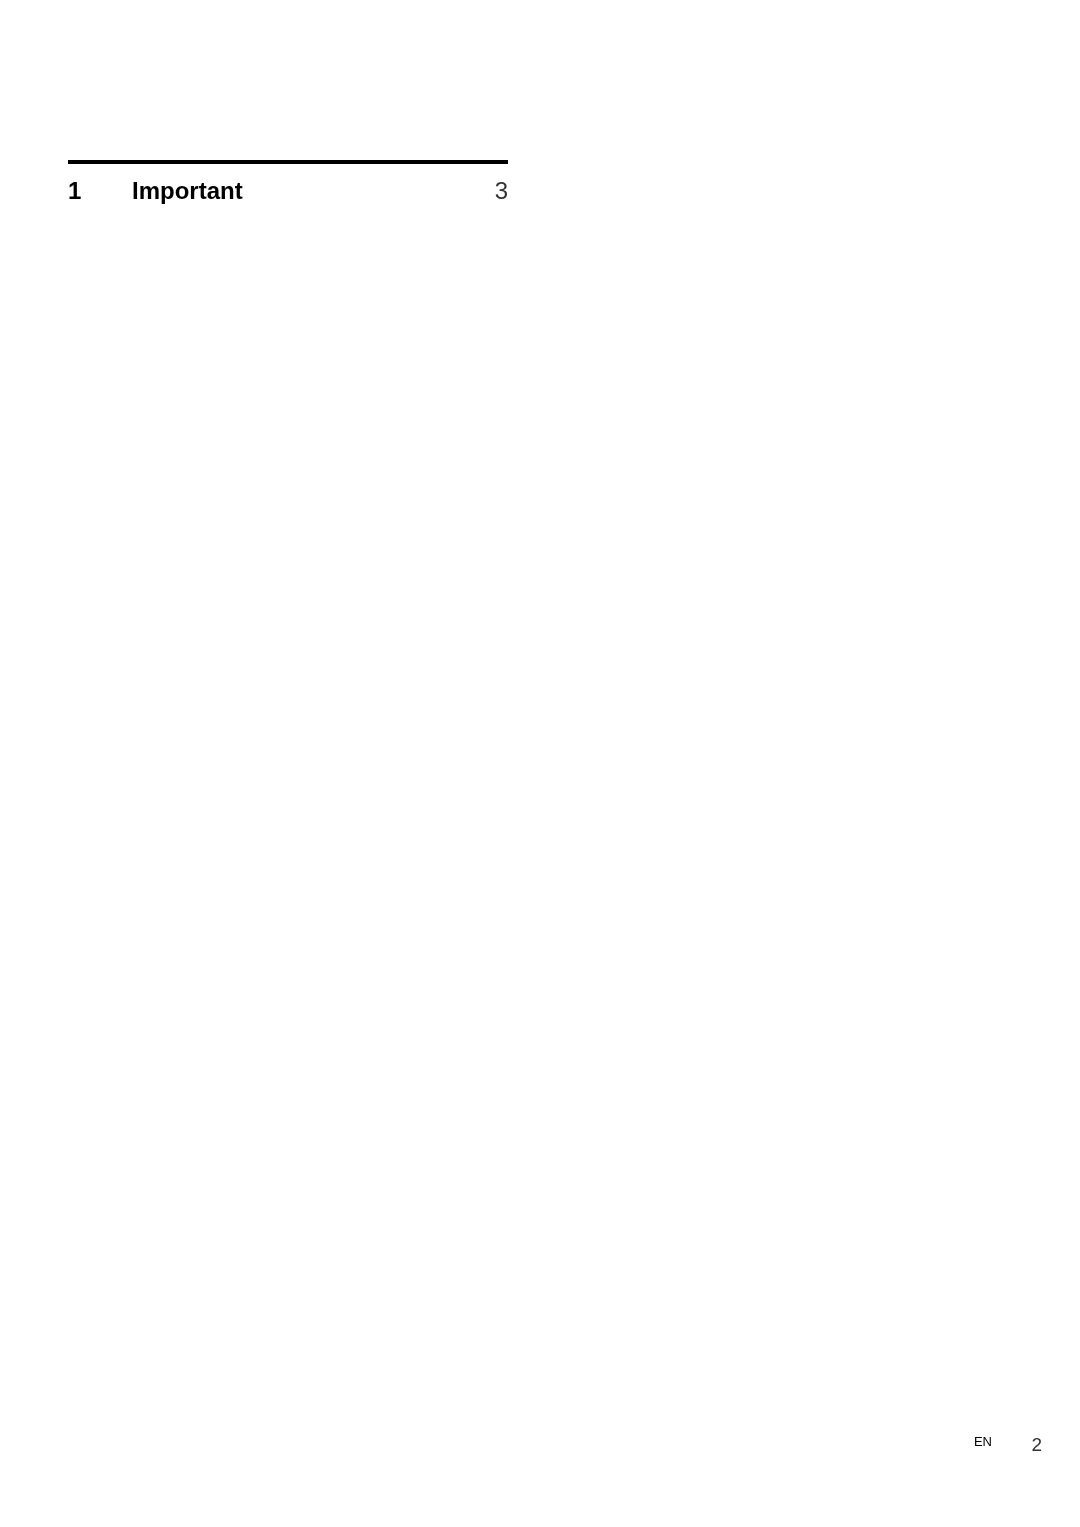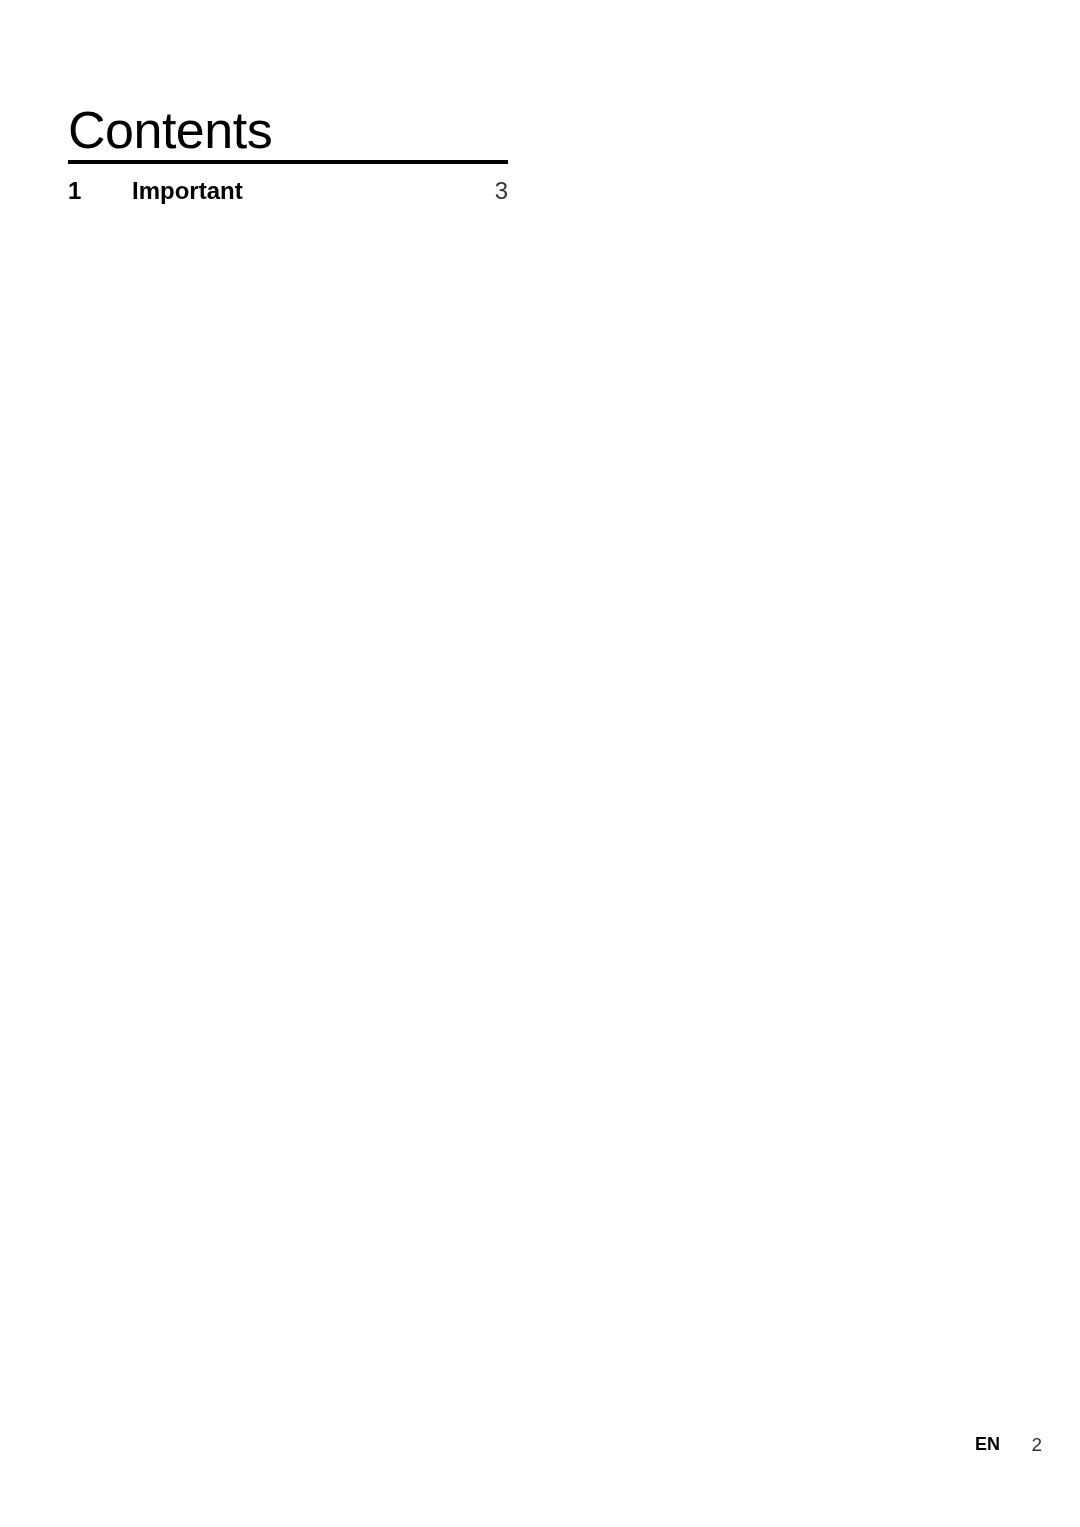--- a/index.html
+++ b/index.html
@@ -94,41 +94,40 @@
   
   .footer {
     position: absolute;
     left: 0;
     top: 1434px;
     width: 1080px;
     height: 30px;
   }
   .footer .lang {
     position: absolute;
-    right: 80px;
+    right: 88px;
     top: 0;
-    font-size: 18px;
-    font-weight: 700;
+    font-size: 13px;
+    font-weight: 400;
     color: #000000;
   }
   .footer .pageno {
     position: absolute;
     right: 38px;
     top: 0;
     font-size: 19px;
     font-weight: 300;
     color: #333333;
   }
 </style>
 </head>
 <body>
 
 <div class="page">
 
-  <h1 class="doc-title">Contents</h1>
 
   <div class="toc" id="toc-root">
       <div class="section">
         <div class="rule thick"></div>
         <div class="row heading">
           <span class="num">1</span>
           <span class="label">Important</span>
           <span class="page">3</span>
         </div>
       </div>

